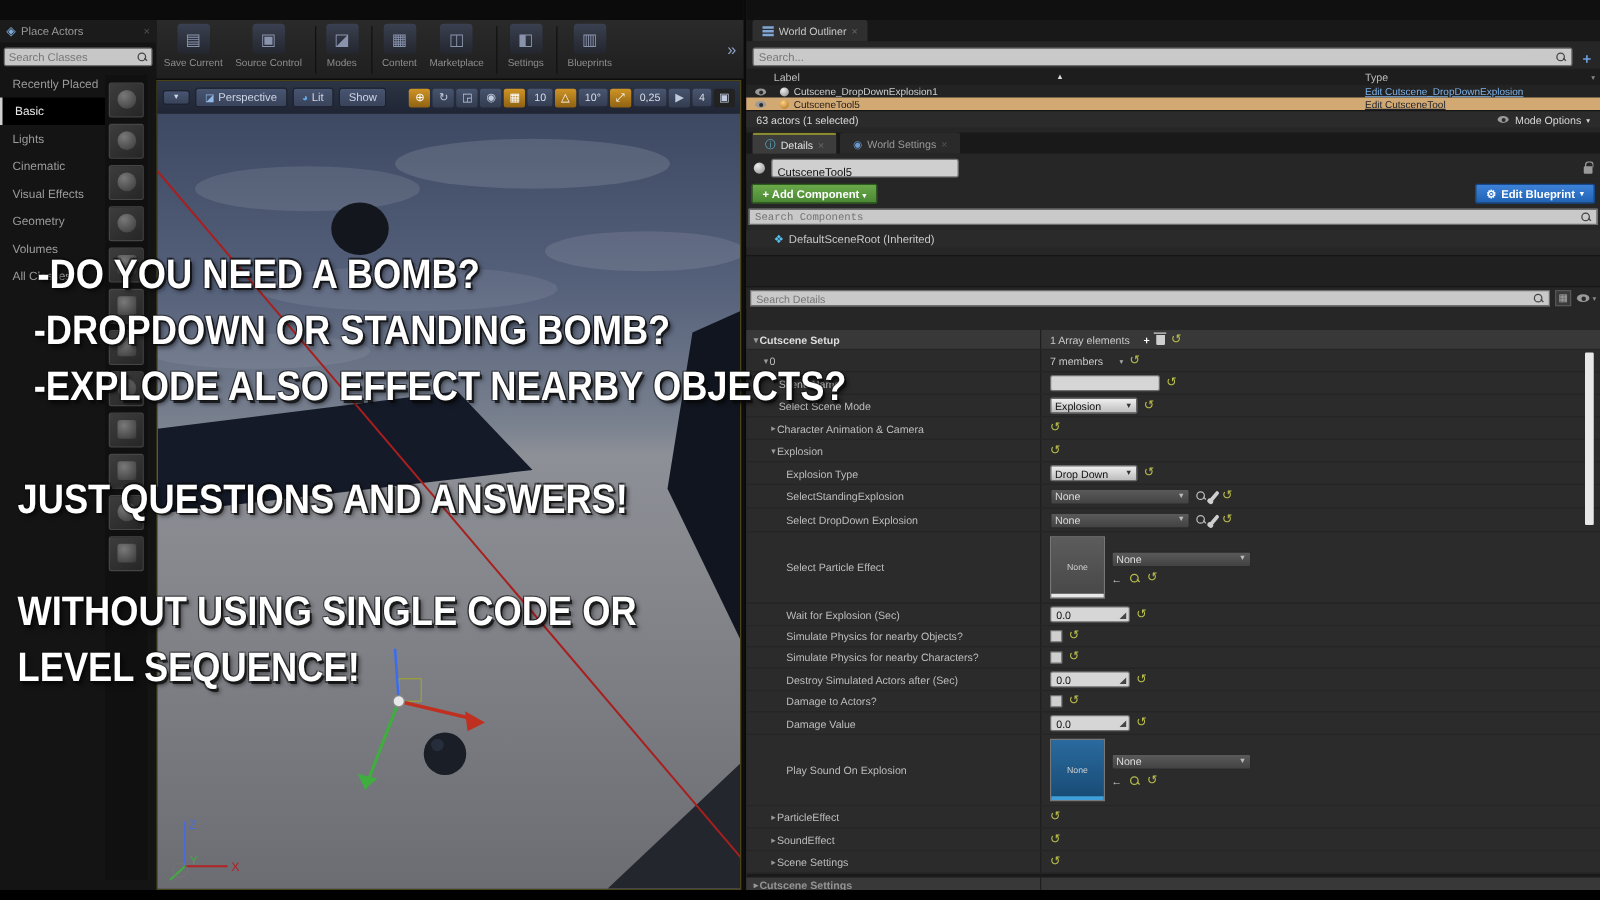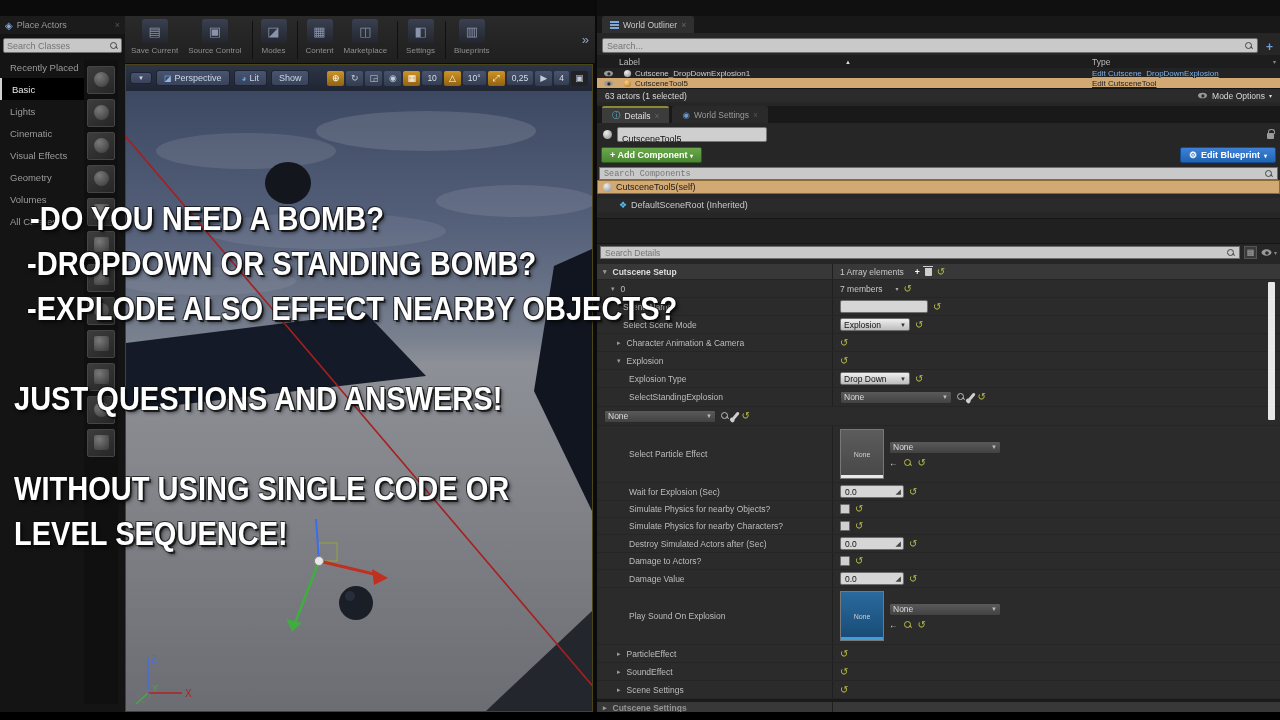--- a/index.html
+++ b/index.html
@@ -83,21 +83,21 @@
   .splitzone { height:26px; background:#202020; border-top:1px solid #151515; border-bottom:1px solid #151515; }
 
   .sd-bar { height:17px; display:flex; align-items:center; gap:4px; padding:0 3px; background:#262626; }
   .sd-input { flex:1; height:13px; background:#c9c9c9; border:1px solid #6e6e6e; display:flex; align-items:center; }
   .sd-input input { flex:1; border:none; background:transparent; font-size:8.5px; color:#555; padding:0 4px; outline:none; font-family:"Liberation Sans",sans-serif;}
   .sd-grid { width:13px; height:13px; background:#3a3a3a; border:1px solid #555; color:#aaa; font-size:8px; display:flex; align-items:center; justify-content:center;}
 
   .props { position:absolute; left:0; top:264px; width:685px; bottom:0; background:#2b2b2b; overflow:hidden; }
   .prow { display:flex; border-bottom:1px solid #252525; background:#2b2b2b; }
   .prow.hdr { background:#383838; }
-  .plabel { width:236px; display:flex; align-items:center; color:#bdbdbd; font-size:8.5px; border-right:1px solid #1f1f1f; gap:6px; }
+  .plabel { width:236px; display:flex; align-items:center; color:#bdbdbd; font-size:8.5px; border-right:1px solid #1f1f1f; gap:1px; }
   .prow.hdr .plabel { color:#dddddd; font-weight:700;}
   .pval { flex:1; display:flex; align-items:center; gap:5px; padding-left:7px; color:#c9c9c9; font-size:8.5px; }
   .tri { color:#9a9a9a; font-size:7px; }
   .dd { height:13px; background:linear-gradient(#efefef,#bdbdbd); border:1px solid #6d6d6d; border-radius:2px; color:#111; font-size:8.5px; display:flex; align-items:center; justify-content:space-between; padding:0 3px; }
   .dd .ar { font-size:6px; color:#333; margin-left:4px; }
   .spin { width:64px; height:13px; background:#d6d6d6; border:1px solid #6d6d6d; border-radius:2px; color:#111; font-size:8.5px; display:flex; align-items:center; justify-content:space-between; padding:0 2px 0 4px; }
   .spin .sgrip { font-size:7px; color:#444; }
   .chk { width:10px; height:10px; background:#cfcfcf; border:1px solid #6d6d6d; border-radius:1px; }
   .reset { color:#b9bd4a; font-size:10px; line-height:1; }
   .thumbbox { width:44px; height:50px; border:1px solid #777; background:linear-gradient(#5c5c5c,#474747); color:#cfcfcf; font-size:7px; display:flex; align-items:center; justify-content:center; position:relative; }
@@ -348,24 +348,20 @@
       <span class="btn-blue">
         <span>⚙</span>
         <span>Edit Blueprint</span>
         <span style="font-size:6px;">▾</span>
       </span>
     </div>
     <div class="searchbar">
       <input placeholder="Search Components" style="">
       <span class="ico-mag" style="margin-right:4px;"></span>
     </div>
-    <div class="comp-row sel">
-      <span class="sphere-ico" style="margin-left:5px;"></span>
-      <span>CutsceneTool5(self)</span>
-    </div>
     <div class="comp-row child" style="margin-top:4px;">
       <span style="color:#58c0f0;font-size:9px;">❖</span>
       <span>DefaultSceneRoot (Inherited)</span>
     </div>
     <div class="splitzone" style="margin-top:6px;"></div>
 
     <div class="sd-bar">
       <span class="sd-input">
         <input placeholder="Search Details" style="">
         <span class="ico-mag" style="margin-right:4px;"></span>
@@ -471,20 +467,23 @@
               <span>None</span>
               <span class="ar">▼</span>
             </span>
           <span class="ico-mag lt"></span>
           <span class="ico-dropper"></span>
           <span class="reset">↺</span>
         </div>
       </div>
 
       <div class="prow" style="height:19px;">
+        <div class="plabel" style="padding-left:32px;">
+            <span>Select DropDown Explosion</span>
+          </div>
         <div class="pval">
           <span class="dd ddwide">
               <span>None</span>
               <span class="ar">▼</span>
             </span>
           <span class="ico-mag lt"></span>
           <span class="ico-dropper"></span>
           <span class="reset">↺</span>
         </div>
       </div>

